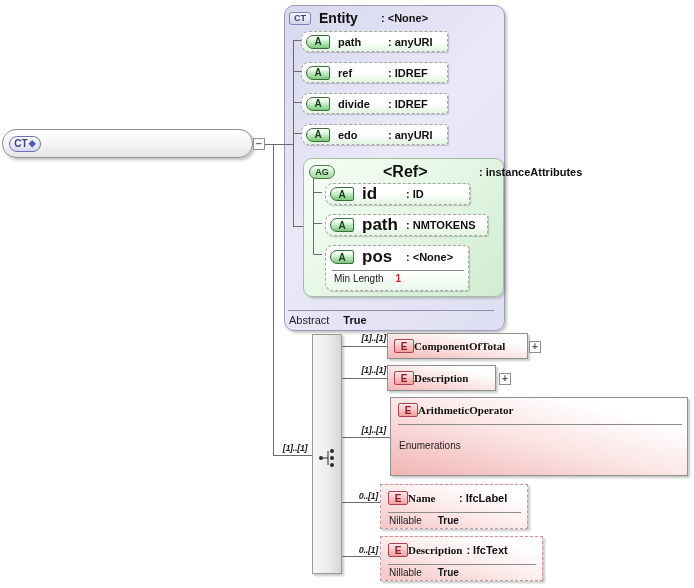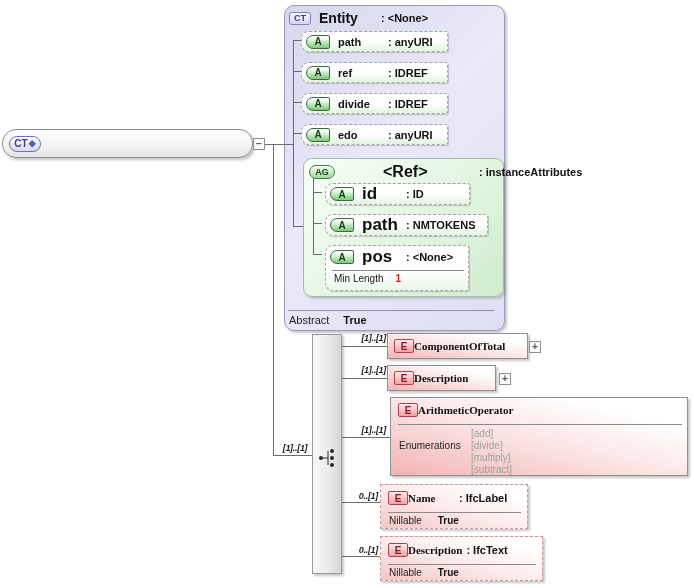--- a/index.html
+++ b/index.html
@@ -216,26 +216,20 @@
   <div class="toggle-box" style="left:499px;top:373px;">+</div>
 
   <div class="el" style="left:390px;top:397px;width:298px;height:79px;">
     <div class="el-title" style="padding:5px 0 0 7px;">
       <span class="e-badge">E</span>
       <span class="el-name nw">ArithmeticOperator</span>
     </div>
     <div class="sep" style="left:7px;top:26px;width:284px;"></div>
     <div class="facet-row" style="left:8px;top:30px;margin-top:12px;">
       <span class="facet-label nw">Enumerations</span>
-    </div>
-    <div class="enum-values">
-      <div class="nw">[add]</div>
-      <div class="nw">[divide]</div>
-      <div class="nw">[multiply]</div>
-      <div class="nw">[subtract]</div>
     </div>
   </div>
 
   <div class="el optional" style="left:380px;top:484px;width:148px;height:45px;">
     <div class="el-title" style="padding:6px 0 0 7px;">
       <span class="e-badge">E</span>
       <span class="el-name colmin nw">Name</span>
       <span class="el-type nw" style="margin-left:0;">: IfcLabel</span>
     </div>
     <div class="sep" style="left:7px;top:27px;width:133px;"></div>

